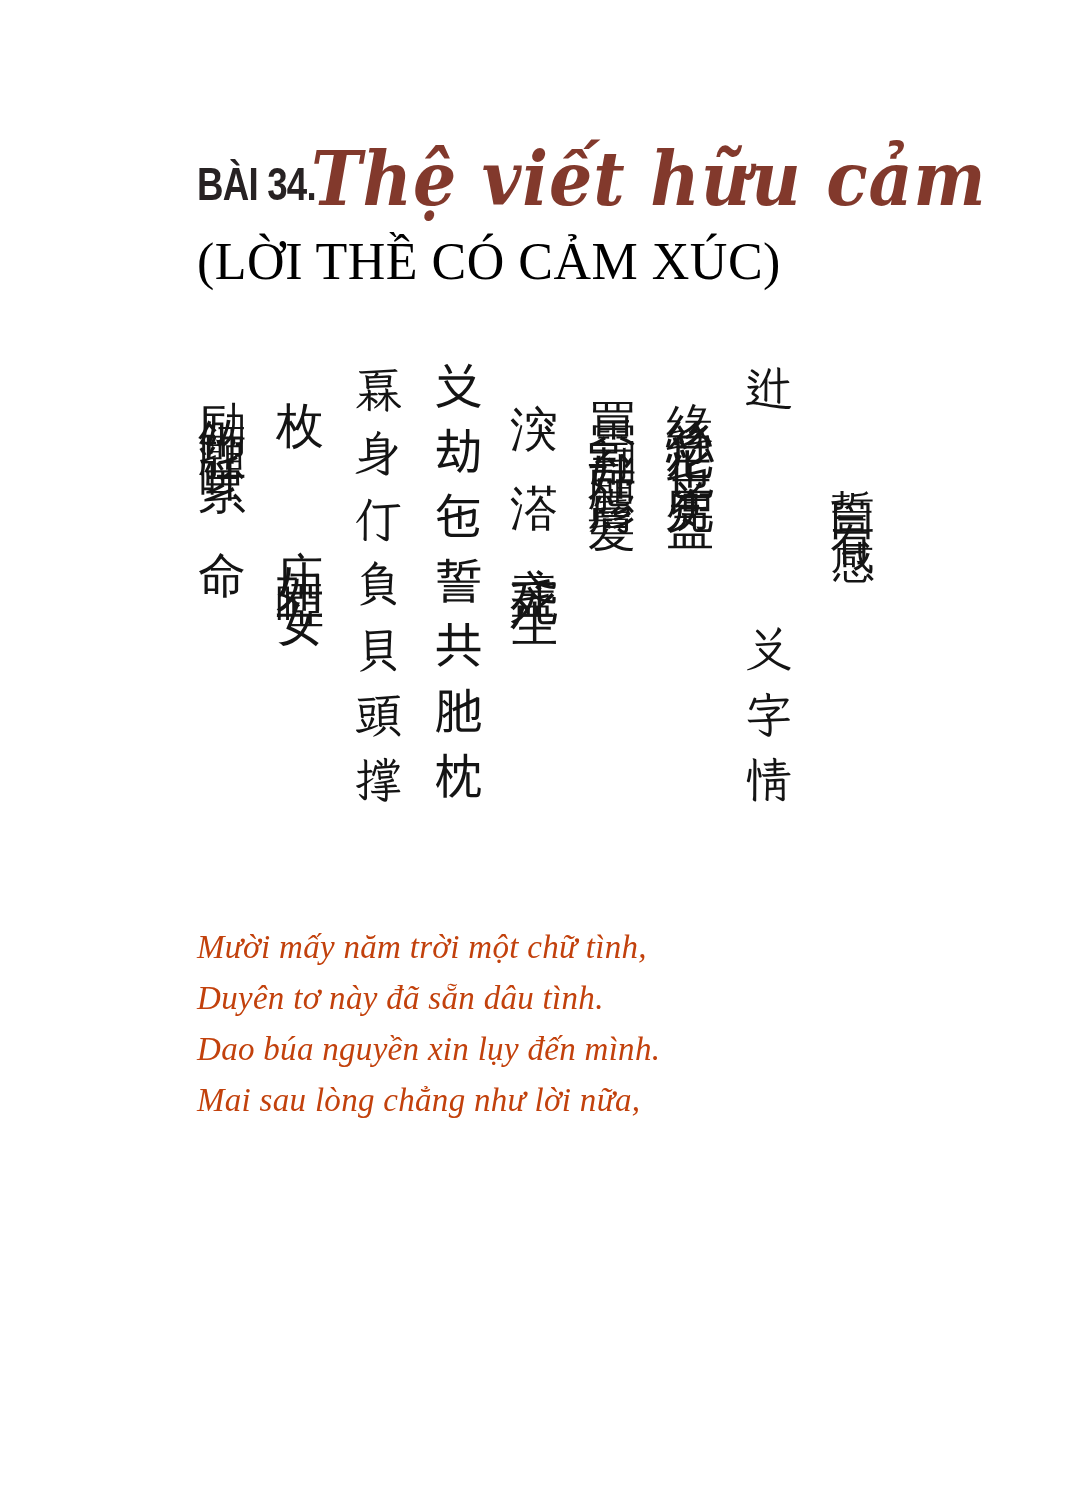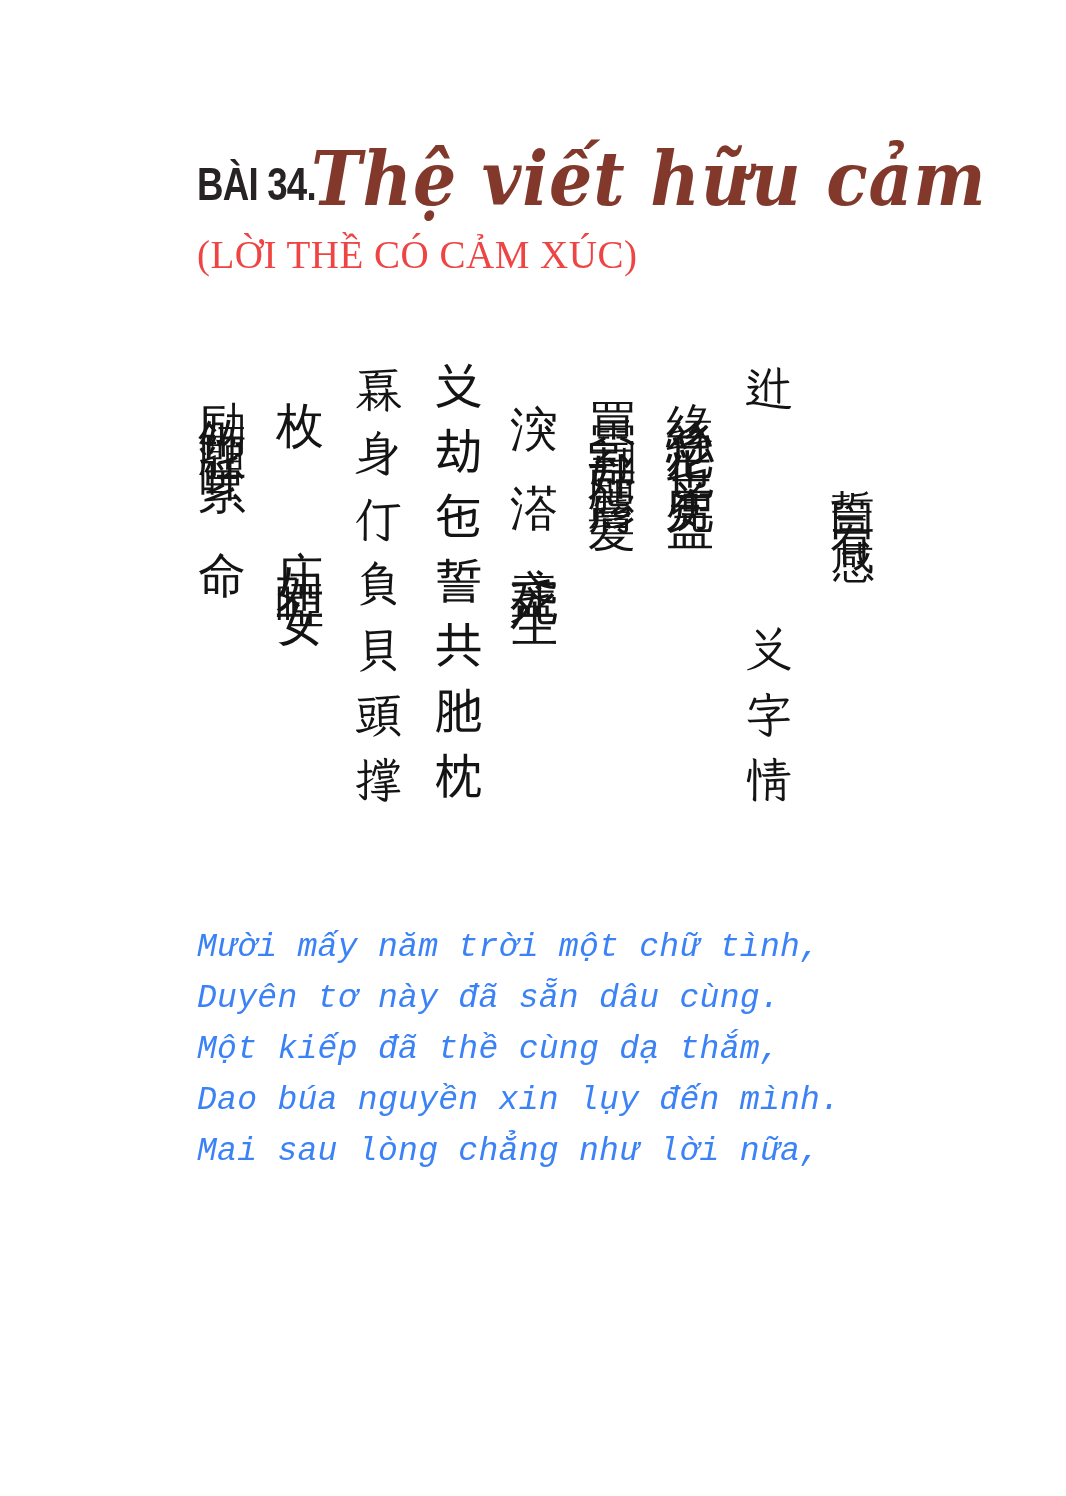--- a/index.html
+++ b/index.html
@@ -44,23 +44,23 @@
     color: #82392c;
     letter-spacing: 1px;
     transform: translate(-60px, -4px) scaleX(0.92);
     transform-origin: left center;
   }
   .subtitle {
     position: absolute;
     left: 197px;
     top: 232px;
     font-family: "Liberation Serif", serif;
-    font-size: 39px;
+    font-size: 52px;
     letter-spacing: 0.5px;
-    color: #ef4444;
+    color: #000000;
   }
 
   
   .manuscript {
     position: absolute;
     left: 185px;
     top: 364px;
     width: 700px;
     height: 480px;
     display: flex;
@@ -86,25 +86,25 @@
     font-size: 44px;
     height: 390px;
     margin-left: 6px;
   }
 
   
   .poem {
     position: absolute;
     left: 197px;
     top: 922px;
-    font-family: Liberation Mono, monospace;
+    font-family: Liberation Serif, serif;
     font-style: italic;
     font-size: 33px;
     line-height: 51px;
-    color: #3b82f6;
+    color: #c2410c;
     letter-spacing: 0.3px;
   }
   .poem-line { white-space: nowrap; }
 </style>
 </head>
 <body>
 
 <div class="page">
 
   <div class="header">
@@ -121,19 +121,18 @@
     <div class="nom-col">買雲割姅願膚髮</div>
     <div class="nom-col">湥𧖱溚𠄩盞死生</div>
     <div class="nom-col">𠬠劫㐌誓共肔枕</div>
     <div class="nom-col">𤾓身仃負貝頭撑</div>
     <div class="nom-col">枚𡢐𢚸庄如啞女</div>
     <div class="nom-col">励鈽願吀累𦤾命</div>
   </div>
 
   <div class="poem">
     <div class="poem-line">Mười mấy năm trời một chữ tình,</div>
-    <div class="poem-line">Duyên tơ này đã sẵn dâu cùng.</div>
-    <div class="poem-line">Một kiếp đã thề cùng dạ thắm,</div>
+    <div class="poem-line">Duyên tơ này đã sẵn dâu tình.</div>
     <div class="poem-line">Dao búa nguyền xin lụy đến mình.</div>
     <div class="poem-line">Mai sau lòng chẳng như lời nữa,</div>
   </div>
 
 </div>
 
 </body></html>

